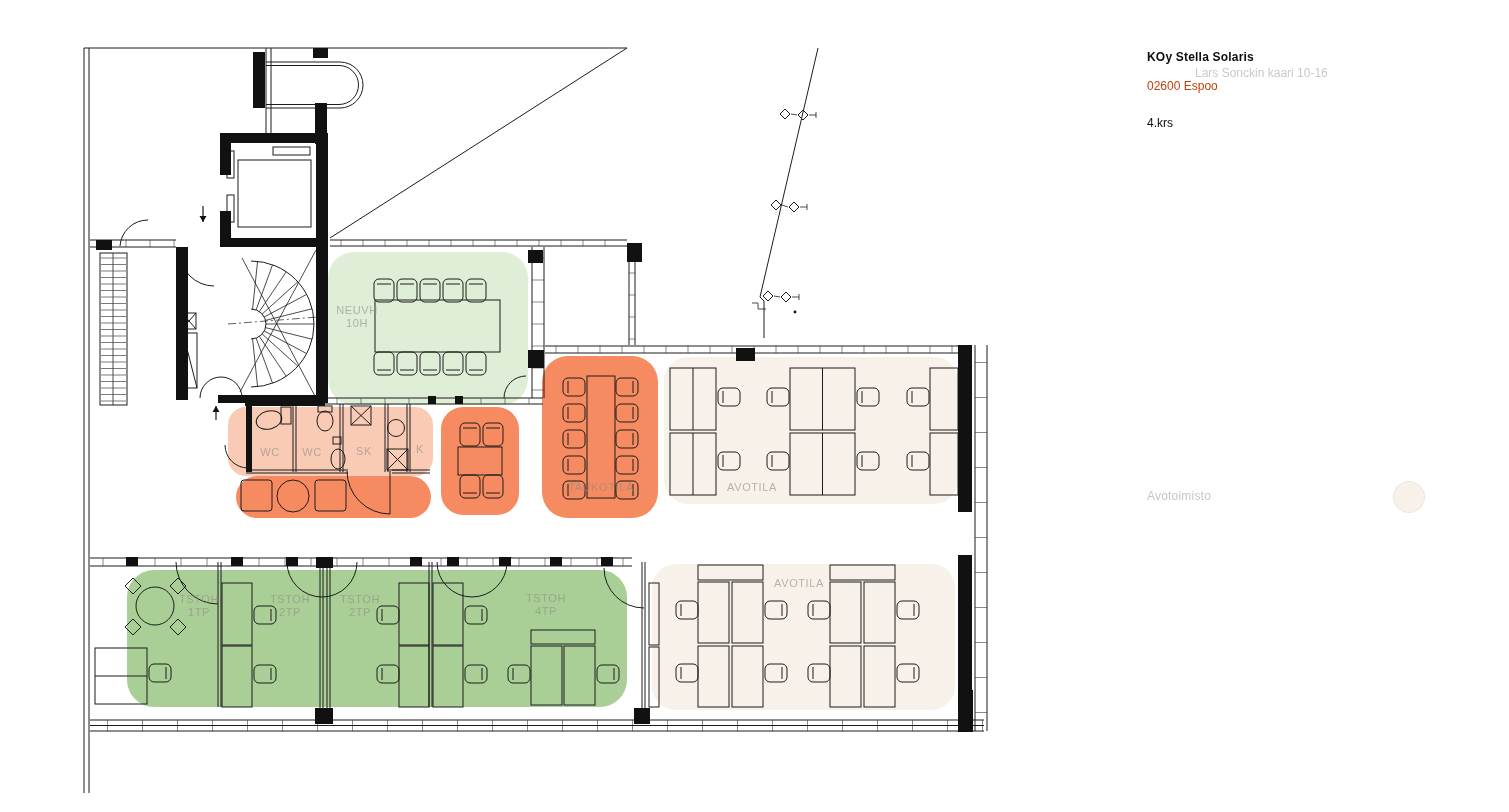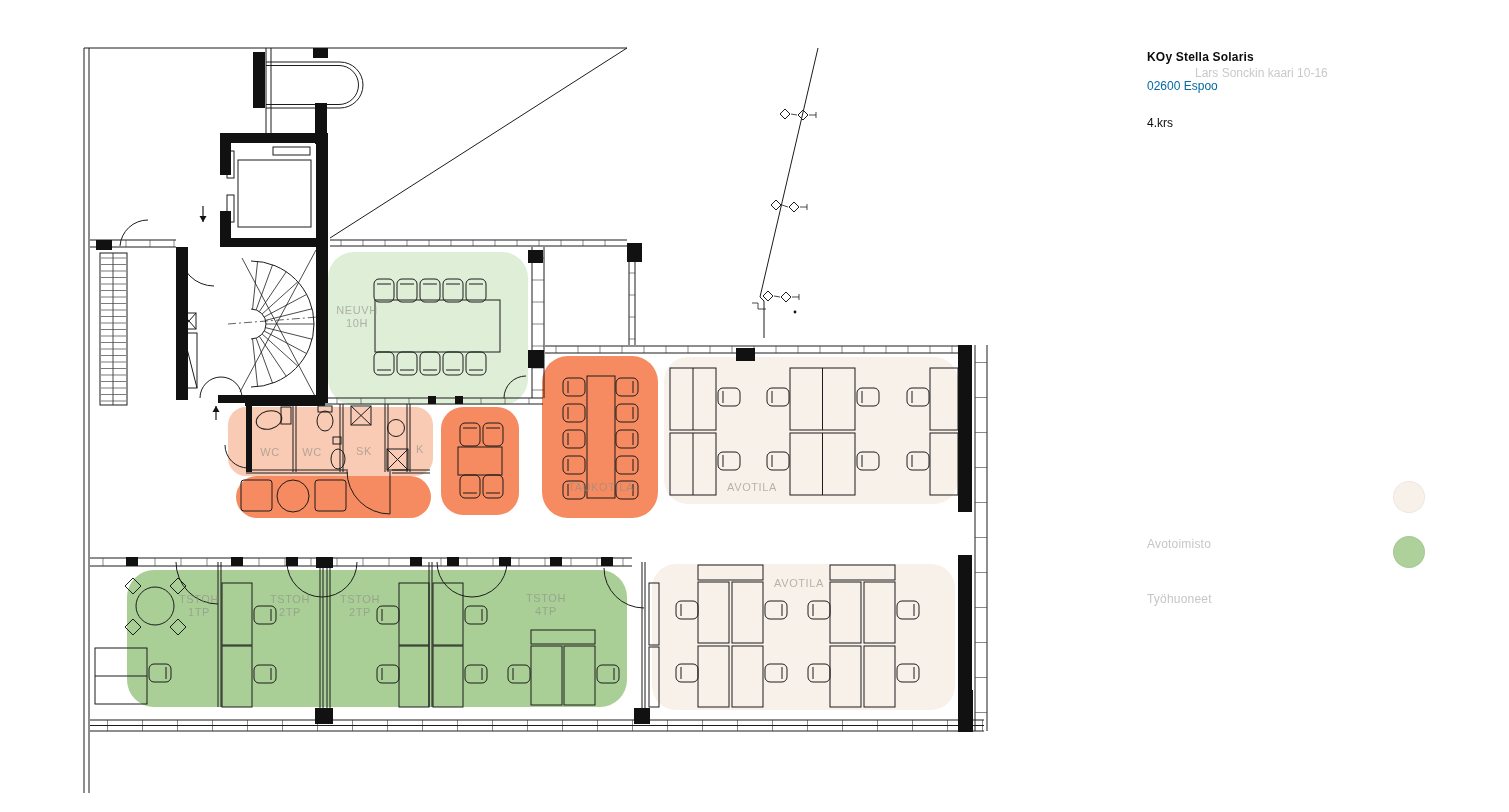--- a/index.html
+++ b/index.html
@@ -4,24 +4,24 @@
 <style>
   html,body{margin:0;padding:0;background:#ffffff;}
   body{width:1509px;height:812px;position:relative;overflow:hidden;
        font-family:"Liberation Sans", sans-serif;}
   #plan-svg{position:absolute;left:0;top:0;}
   .rl{font-family:"Liberation Sans", sans-serif;font-size:11px;letter-spacing:.6px;
       fill:#8d8d85;opacity:.62;text-anchor:middle;}
   .panel{position:absolute;left:1147px;top:0;width:350px;height:812px;}
   .t-building{position:absolute;left:0;top:50px;font-size:12px;font-weight:bold;color:#0d0d0d;letter-spacing:.2px;}
   .t-addr1{position:absolute;left:0;top:66px;font-size:12px;color:#c9c9c9;margin-left:48px;}
-  .t-addr2{position:absolute;left:0;top:79px;font-size:12px;color:#0369a1;}
+  .t-addr2{position:absolute;left:0;top:79px;font-size:12px;color:#c2410c;}
   .t-floor{position:absolute;left:0;top:116px;font-size:12px;font-weight:normal;color:#0d0d0d;}
   .legend-item{position:absolute;left:0;width:320px;height:32px;}
-  .legend-label{position:absolute;left:0;top:8px;font-size:12px;color:#c6c6c6;letter-spacing:.2px;margin-top:48px;}
+  .legend-label{position:absolute;left:0;top:8px;font-size:12px;color:#c6c6c6;letter-spacing:.2px;}
   .legend-swatch{position:absolute;left:246px;top:0;width:30px;height:30px;border-radius:50%;
                  border:1px solid rgba(0,0,0,0.04);}
 </style>
 </head>
 <body>
 
 <svg id="plan-svg" width="1509" height="812" viewBox="0 0 1509 812" xmlns="http://www.w3.org/2000/svg">
 
   <g>
     <rect x="328" y="252" width="200" height="153" rx="26" fill="#dfeed7"></rect>
@@ -507,17 +507,13 @@
 <div class="panel">
   <div class="t-building">KOy Stella Solaris</div>
   <div class="t-addr1">Lars Sonckin kaari 10-16</div>
   <div class="t-addr2">02600 Espoo</div>
   <div class="t-floor">4.krs</div>
 
   <div class="legend-item" style="top:481px">
     <span class="legend-label">Avotoimisto</span>
     <span class="legend-swatch" style="background: rgb(248, 241, 234);"></span>
   </div>
-  <div class="legend-item" style="top:536px">
-    <span class="legend-label">Työhuoneet</span>
-    <span class="legend-swatch" style="background: rgb(174, 209, 156);"></span>
-  </div>
 </div>
 
 </body></html>

